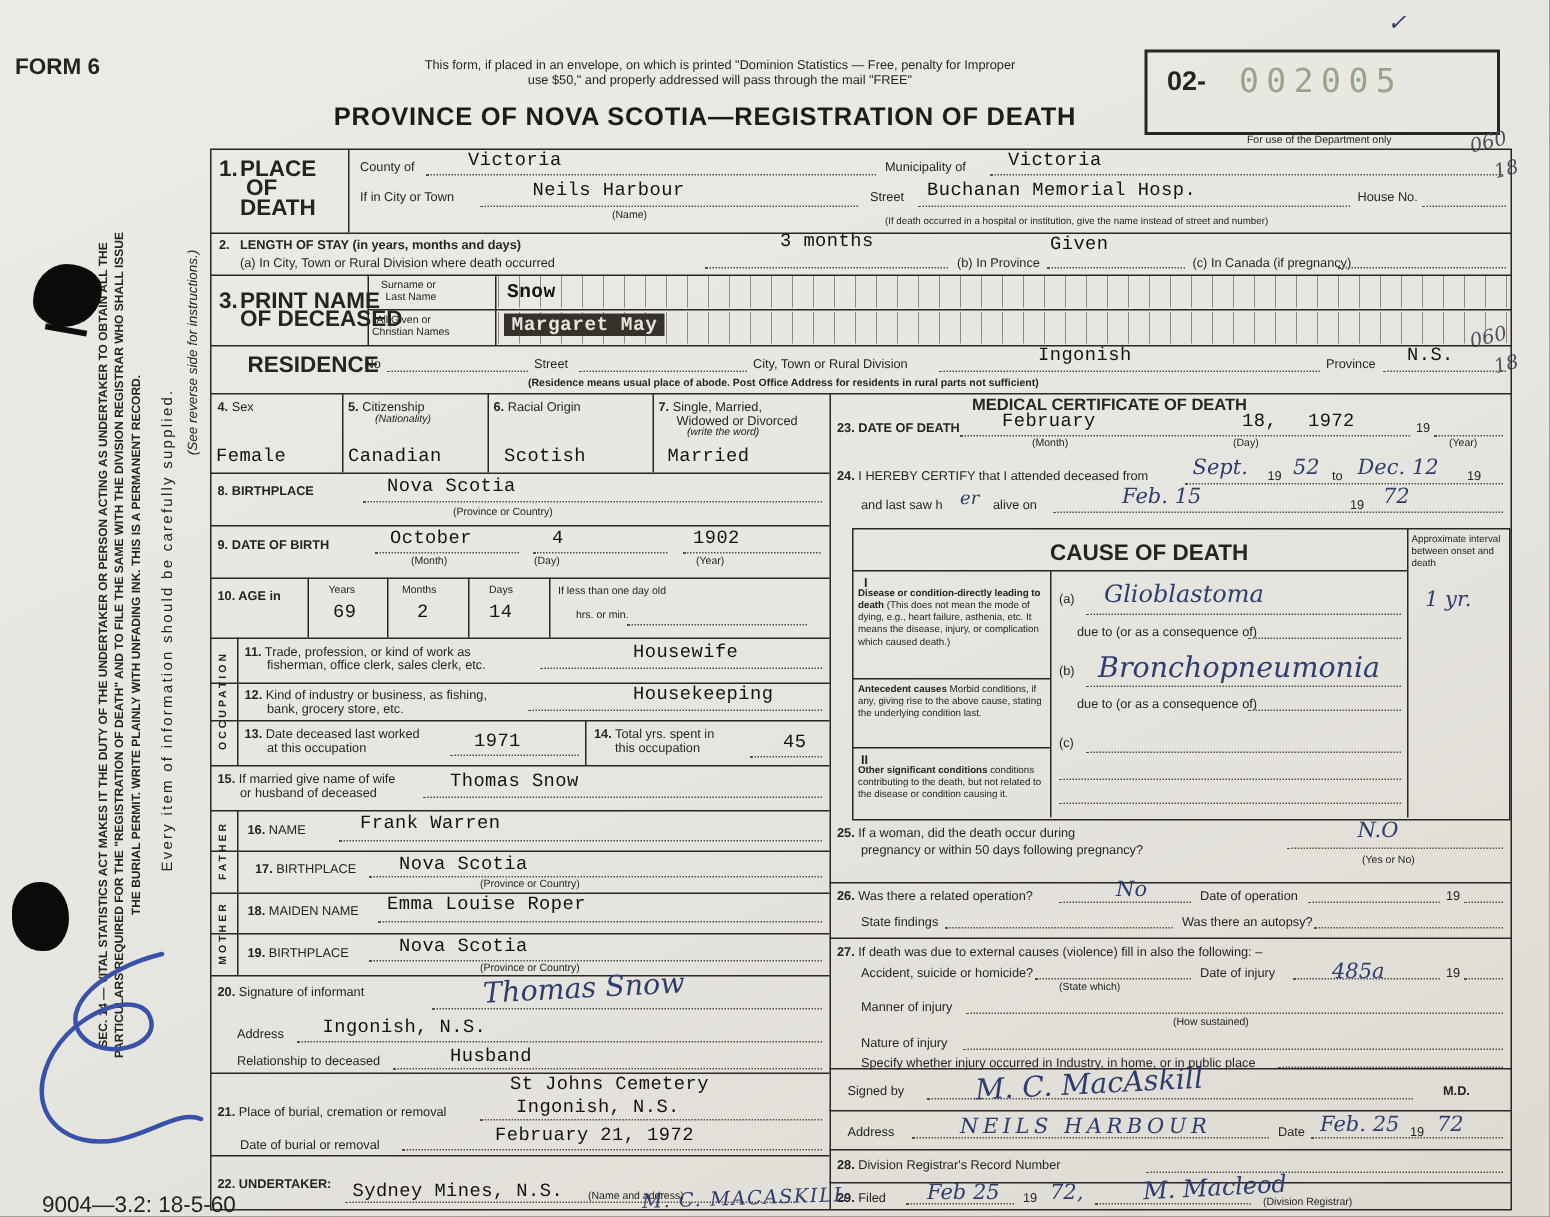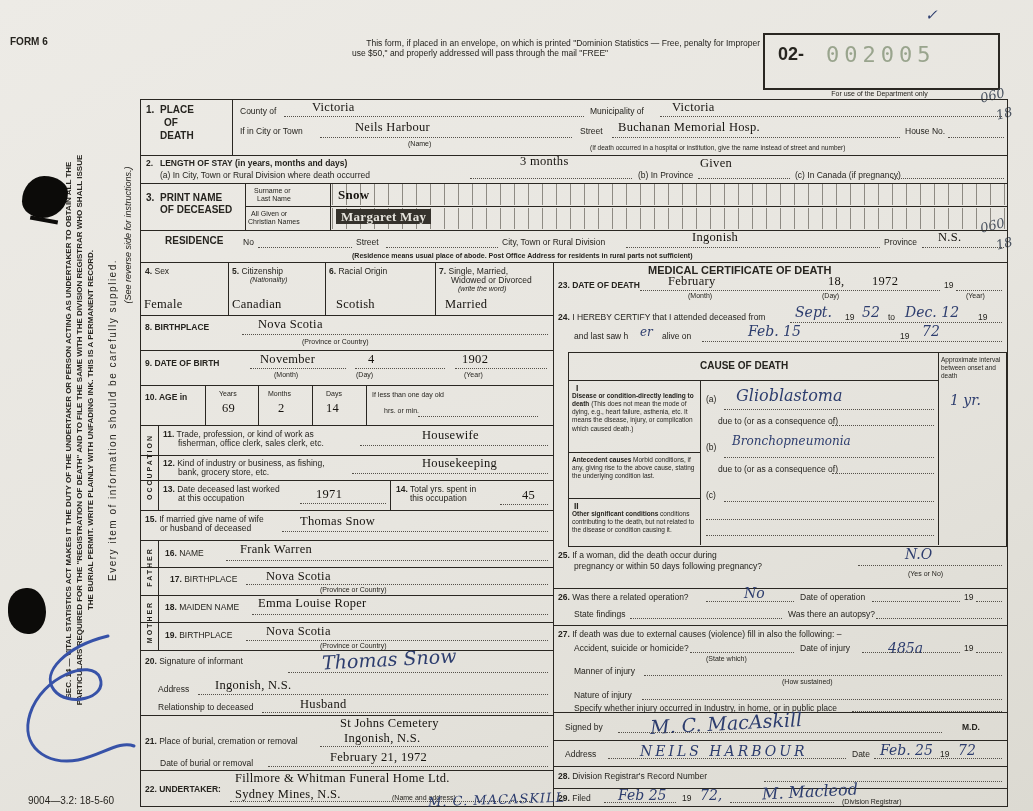--- a/index.html
+++ b/index.html
@@ -4,24 +4,24 @@
 <style>
   html,body{margin:0;padding:0;background:#8a8780;}
   #sheet{position:relative;width:1033px;height:811px;overflow:hidden;
     background:linear-gradient(155deg,#edebe6,#e7e5df 55%,#dcdad2);
     font-family:"Liberation Sans",sans-serif;}
   .p{position:absolute;font-size:8.5px;color:#26241f;white-space:nowrap;line-height:1.2;}
   .b{font-weight:bold;}
   .sm{font-size:7px;}
   .xs{font-size:6.5px;}
   .it{font-style:italic;}
-  .md{font-size:10px;}
+  .md{font-size:15px;}
   .lg{font-size:11px;}
   .wrap{white-space:normal;}
-  .t{position:absolute;font-family:Liberation Serif, serif;
+  .t{position:absolute;font-family:Liberation Mono, monospace;
      font-size:12.5px;color:#16130f;white-space:nowrap;letter-spacing:.3px;}
   .h{position:absolute;font-family:"DejaVu Serif",serif;font-style:italic;
      color:#2d3d6e;white-space:nowrap;font-size:14px;}
   .sig{font-size:19px;transform:rotate(-3deg);}
   .hl{position:absolute;border-top:1px solid #2a2722;height:0;}
   .vl{position:absolute;border-left:1px solid #2a2722;width:0;}
   .dot{position:absolute;border-bottom:1.2px dotted #55514a;height:1px;}
   .vtext{position:absolute;transform:translate(-50%,-50%) rotate(-90deg);
      white-space:nowrap;font-size:9px;color:#26241f;}
   .vblock{position:absolute;transform:translate(-50%,-50%) rotate(-90deg);
@@ -49,22 +49,23 @@
   <div class="vtext it" style="left:128px;top:235px">(See reverse side for instructions.)</div>
 
   <div class="blob" style="left:22px;top:176px;width:46px;height:42px;border-radius:48% 52% 55% 45%/60% 40% 60% 40%"></div>
   <div class="blob" style="left:30px;top:218px;width:28px;height:4px;transform:rotate(10deg)"></div>
   <div class="blob" style="left:8px;top:588px;width:38px;height:46px;border-radius:50% 50% 45% 55%/45% 55% 50% 50%"></div>
 
   <svg style="position:absolute;left:12px;top:628px" width="130" height="150" viewBox="0 0 130 150">
     <path d="M96 8 C55 18 28 44 42 62 C56 80 96 70 88 50 C80 30 30 48 18 86 C8 118 34 138 66 132 C90 127 108 112 122 118" stroke="#3752a8" stroke-width="3" fill="none" stroke-linecap="round"></path>
   </svg>
 
-  <div class="p" style="left:200px;top:38px;width:560px;text-align:right">This form, if placed in an envelope, on which is printed "Dominion Statistics — Free, penalty for Improper</div>
+  <div class="p" style="left:200px;top:38px;width:560px;text-align:center">This form, if placed in an envelope, on which is printed "Dominion Statistics — Free, penalty for Improper</div>
   <div class="p" style="left:200px;top:48px;width:560px;text-align:center">use $50," and properly addressed will pass through the mail "FREE"</div>
+  <div class="title" style="left:150px;top:68px;width:640px;text-align:center">PROVINCE OF NOVA SCOTIA—REGISTRATION OF DEATH</div>
 
   <div class="box" style="left:763px;top:33px;width:233px;height:53px;border-width:2px"></div>
   <div class="p b" style="left:778px;top:44px;font-size:18px">02-</div>
   <div class="stamp" style="left:826px;top:42px">002005</div>
   <div class="h" style="left:925px;top:6px;font-size:15px">✓</div>
   <div class="p sm" style="left:763px;top:90px;width:233px;text-align:center">For use of the Department only</div>
 
   <div class="h pencil" style="left:980px;top:88px">060</div>
   <div class="h pencil" style="left:996px;top:106px">18</div>
   <div class="h pencil" style="left:980px;top:218px">060</div>
@@ -183,21 +184,21 @@
   <div class="p" style="left:451px;top:275px">Widowed or Divorced</div>
   <div class="p sm it" style="left:458px;top:285px">(write the word)</div>
   <div class="t" style="left:445px;top:297px">Married</div>
 
   <div class="p b" style="left:145px;top:322px"><span>8.</span> <span>BIRTHPLACE</span></div>
   <div class="t" style="left:258px;top:317px">Nova Scotia</div>
   <div class="dot" style="left:242px;top:333px;width:306px"></div>
   <div class="p sm" style="left:302px;top:338px">(Province or Country)</div>
 
   <div class="p b" style="left:145px;top:358px"><span>9.</span> <span>DATE OF BIRTH</span></div>
-  <div class="t" style="left:260px;top:352px">November</div>
+  <div class="t" style="left:260px;top:352px">October</div>
   <div class="t" style="left:368px;top:352px">4</div>
   <div class="t" style="left:462px;top:352px">1902</div>
   <div class="dot" style="left:250px;top:367px;width:96px"></div>
   <div class="dot" style="left:355px;top:367px;width:90px"></div>
   <div class="dot" style="left:455px;top:367px;width:92px"></div>
   <div class="p sm" style="left:274px;top:371px">(Month)</div>
   <div class="p sm" style="left:356px;top:371px">(Day)</div>
   <div class="p sm" style="left:464px;top:371px">(Year)</div>
 
   <div class="p b" style="left:145px;top:392px"><span>10.</span> <span>AGE in</span></div>
@@ -267,21 +268,20 @@
 
   <div class="p" style="left:145px;top:736px"><span class="b">21.</span> <span>Place of burial, cremation or removal</span></div>
   <div class="t" style="left:340px;top:716px">St Johns Cemetery</div>
   <div class="t" style="left:344px;top:731px">Ingonish, N.S.</div>
   <div class="dot" style="left:320px;top:745px;width:228px"></div>
   <div class="p" style="left:160px;top:758px">Date of burial or removal</div>
   <div class="t" style="left:330px;top:750px">February 21, 1972</div>
   <div class="dot" style="left:268px;top:765px;width:280px"></div>
 
   <div class="p b" style="left:145px;top:784px"><span>22.</span> <span>UNDERTAKER:</span></div>
-  <div class="t" style="left:235px;top:771px">Fillmore &amp; Whitman Funeral Home Ltd.</div>
   <div class="t" style="left:235px;top:787px">Sydney Mines, N.S.</div>
   <div class="p sm" style="left:392px;top:794px">(Name and address)</div>
   <div class="dot" style="left:230px;top:800px;width:300px"></div>
   <div class="h" style="left:428px;top:792px;font-size:13px;letter-spacing:1px;transform:rotate(-2deg)">M. C. MACASKILL</div>
 
   <div class="p b lg" style="left:648px;top:264px">MEDICAL CERTIFICATE OF DEATH</div>
 
   <div class="p" style="left:558px;top:280px"><span class="b">23.</span> <span class="b">DATE OF DEATH</span></div>
   <div class="t" style="left:668px;top:274px">February</div>
   <div class="t" style="left:828px;top:274px">18,</div>
@@ -322,21 +322,21 @@
   <div class="p xs wrap" style="left:572px;top:392px;width:124px;line-height:1.25"><span class="b">Disease or condition-directly leading to death</span><span> (This does not mean the mode of dying, e.g., heart failure, asthenia, etc. It means the disease, injury, or complication which caused death.)</span></div>
   <div class="p" style="left:706px;top:394px">(a)</div>
   <div class="h" style="left:736px;top:386px;font-size:16px">Glioblastoma</div>
   <div class="dot" style="left:724px;top:408px;width:210px"></div>
   <div class="h" style="left:950px;top:392px">1 yr.</div>
   <div class="p" style="left:718px;top:416px">due to (or as a consequence of)</div>
   <div class="dot" style="left:832px;top:424px;width:102px"></div>
 
   <div class="p xs wrap" style="left:572px;top:456px;width:124px;line-height:1.25"><span class="b">Antecedent causes</span><span> Morbid conditions, if any, giving rise to the above cause, stating the underlying condition last.</span></div>
   <div class="p" style="left:706px;top:442px">(b)</div>
-  <div class="h" style="left:732px;top:434px;font-size:12px">Bronchopneumonia</div>
+  <div class="h" style="left:732px;top:434px;font-size:19px">Bronchopneumonia</div>
   <div class="dot" style="left:724px;top:456px;width:210px"></div>
   <div class="p" style="left:718px;top:464px">due to (or as a consequence of)</div>
   <div class="dot" style="left:832px;top:472px;width:102px"></div>
   <div class="p" style="left:706px;top:490px">(c)</div>
   <div class="dot" style="left:724px;top:500px;width:210px"></div>
 
   <div class="p b" style="left:574px;top:501px">II</div>
   <div class="p xs wrap" style="left:572px;top:510px;width:124px;line-height:1.25"><span class="b">Other significant conditions</span><span> conditions contributing to the death, but not related to the disease or condition causing it.</span></div>
   <div class="dot" style="left:706px;top:518px;width:228px"></div>
   <div class="dot" style="left:706px;top:534px;width:228px"></div>

